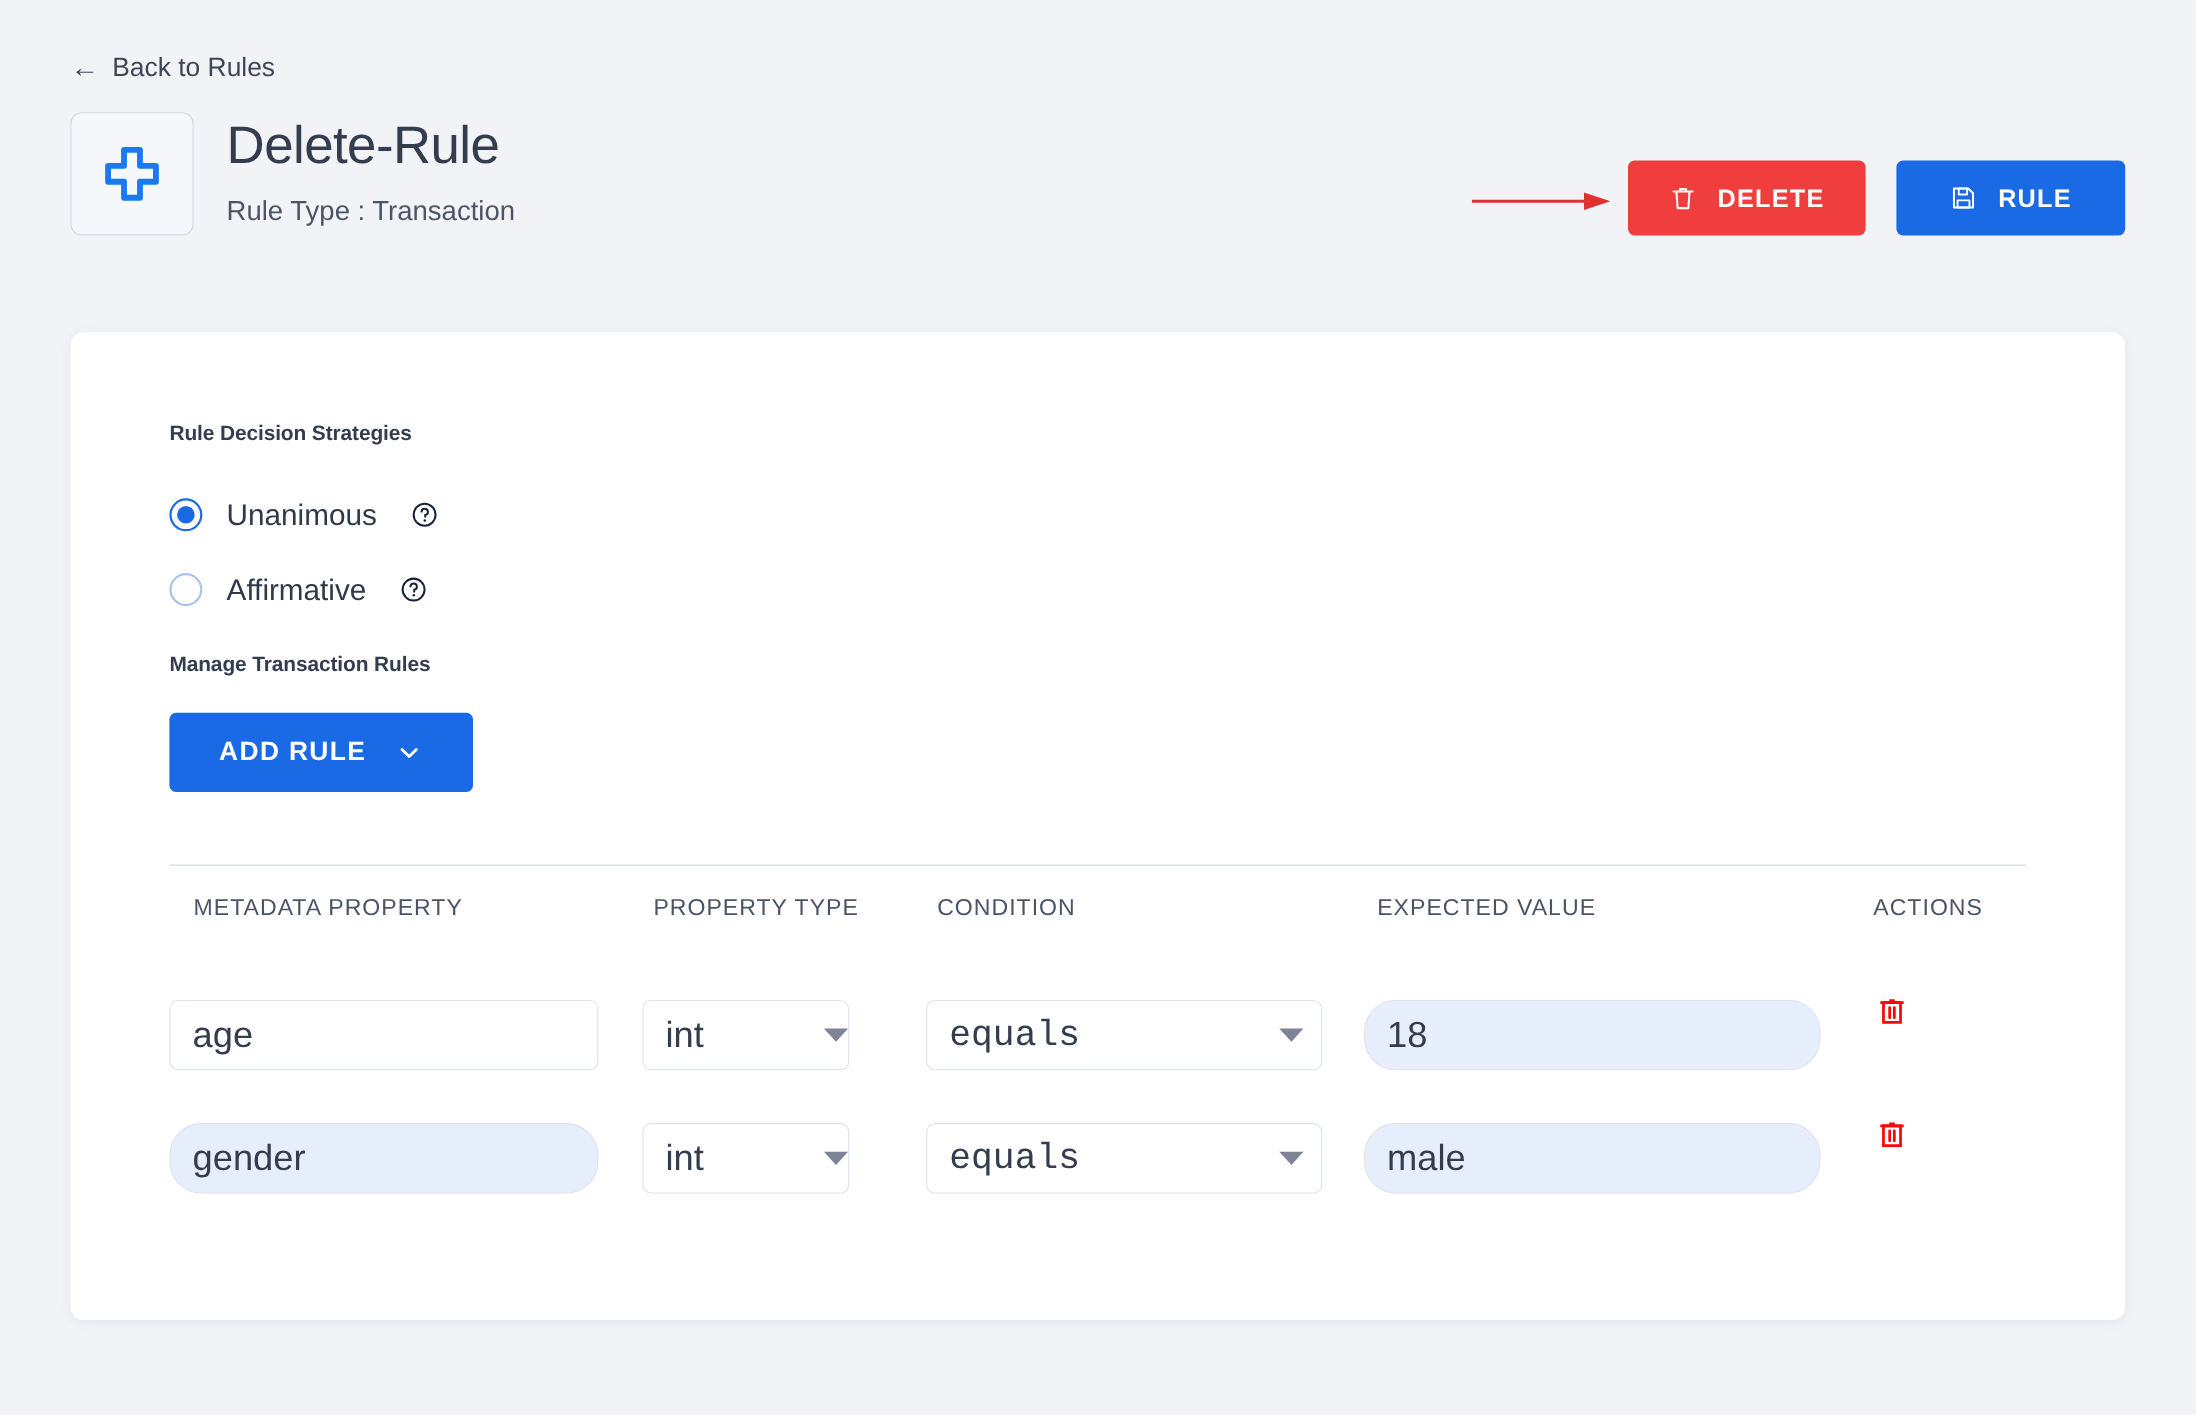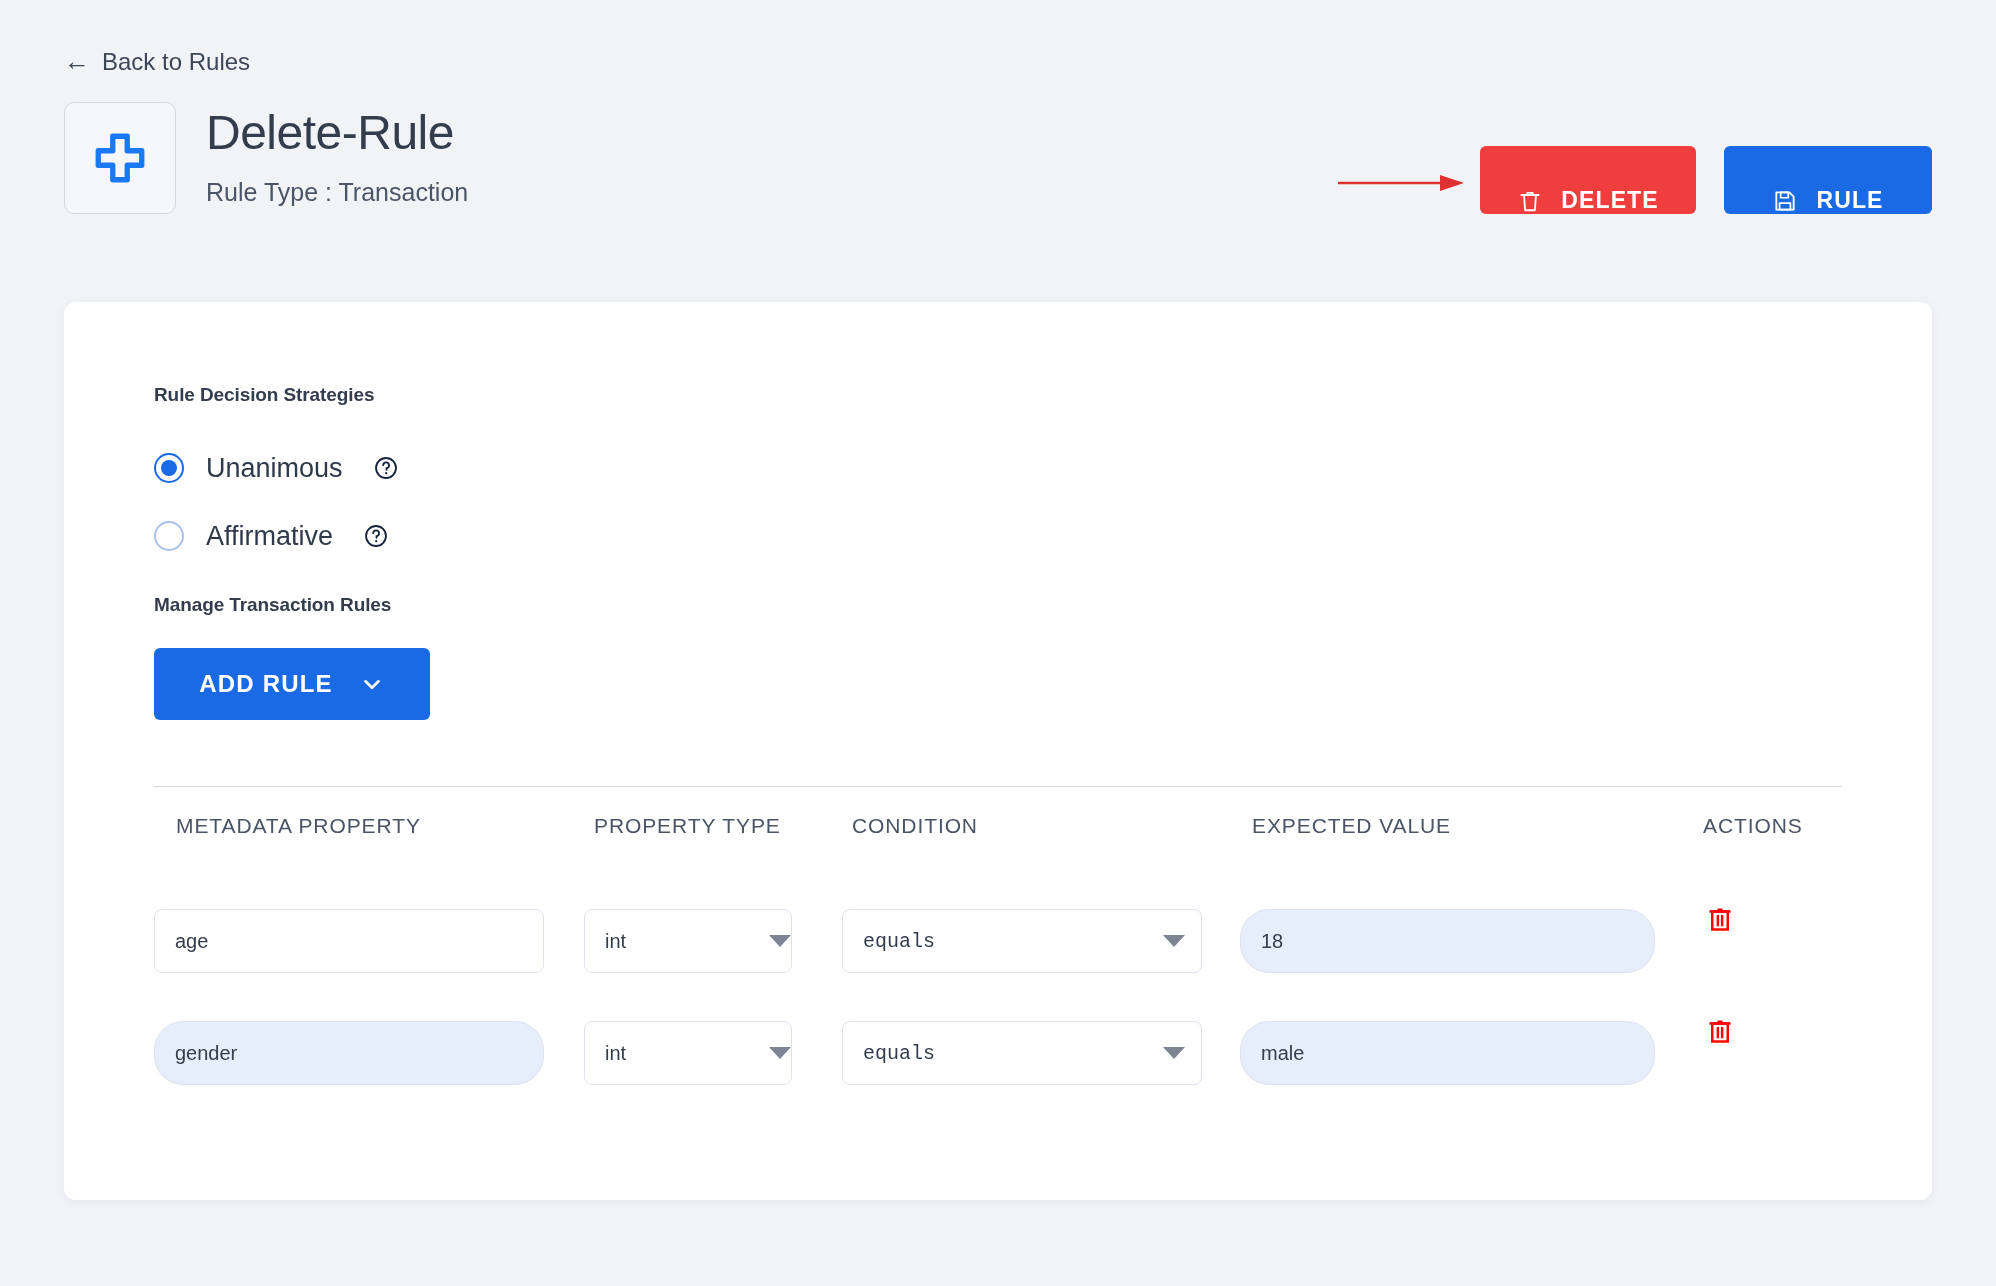--- a/index.html
+++ b/index.html
@@ -84,21 +84,21 @@
   .header-actions {
     position: absolute;
     right: 64px;
     top: 146px;
     display: flex;
     align-items: center;
     gap: 28px;
   }
   .btn {
     display: inline-flex;
-    align-items: flex-end;
+    align-items: center;
     justify-content: center;
     gap: 18px;
     border: none;
     border-radius: 6px;
     cursor: pointer;
     font-family: "Liberation Sans", sans-serif;
     font-size: 23px;
     font-weight: 600;
     letter-spacing: 1.1px;
     color: #ffffff;
@@ -240,29 +240,29 @@
   .th.col-act    { padding-left: 8px; }
 
   .field {
     height: 64px;
     border: 1.5px solid #dde2ee;
     border-radius: 8px;
     background: #ffffff;
     display: flex;
     align-items: center;
     padding: 0 20px;
-    font-size: 20px;
+    font-size: 33px;
     color: #333d4e;
     cursor: text;
     margin-top: 40px;
   }
   .field.highlight { background: #e7eefb; border-radius: 29px; }
 
   .f-prop  { width: 390px; }
-  .f-type  { width: 208px; justify-content: space-between; padding-right: 0; cursor: pointer; text-align: right; }
+  .f-type  { width: 188px; justify-content: space-between; padding-right: 0; cursor: pointer; text-align: right; }
   .f-cond  { width: 360px; justify-content: space-between; padding-right: 16px; cursor: pointer; font-family: Liberation Mono, monospace; }
   .f-value { width: 415px; }
 
   .caret {
     width: 0; height: 0;
     border-left: 11px solid transparent;
     border-right: 11px solid transparent;
     border-top: 12px solid #7c8496;
     flex: none;
   }

